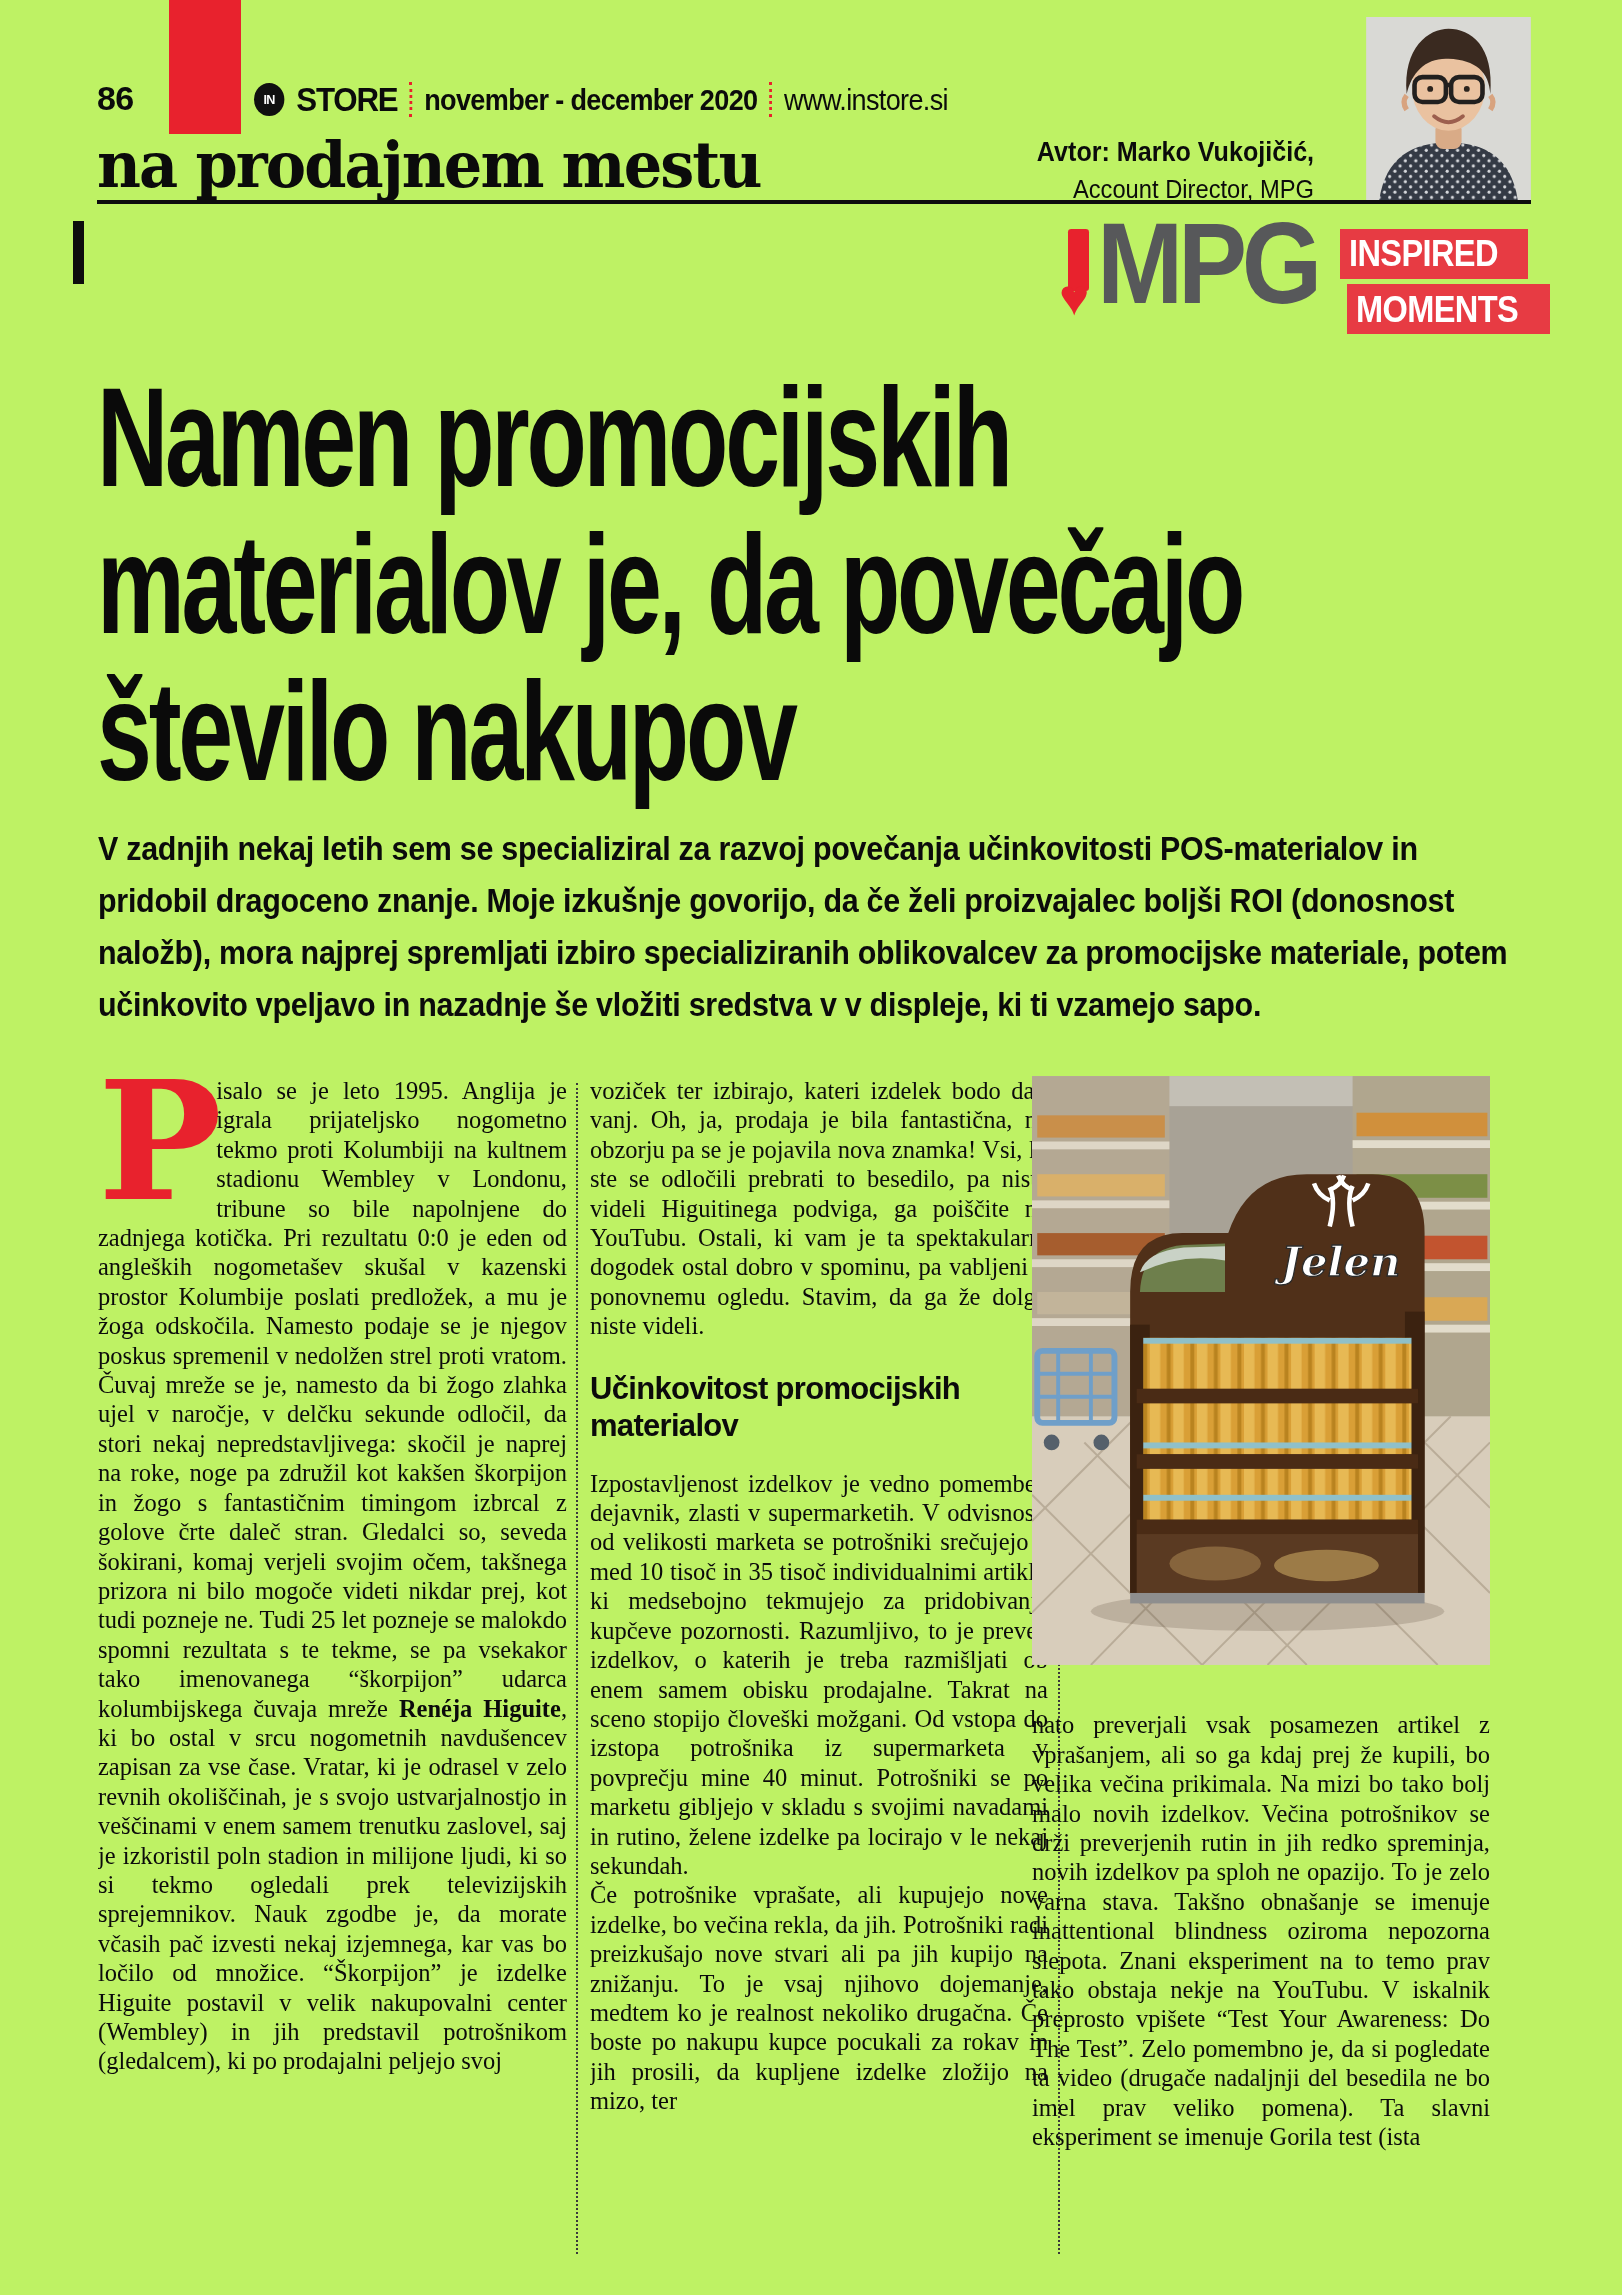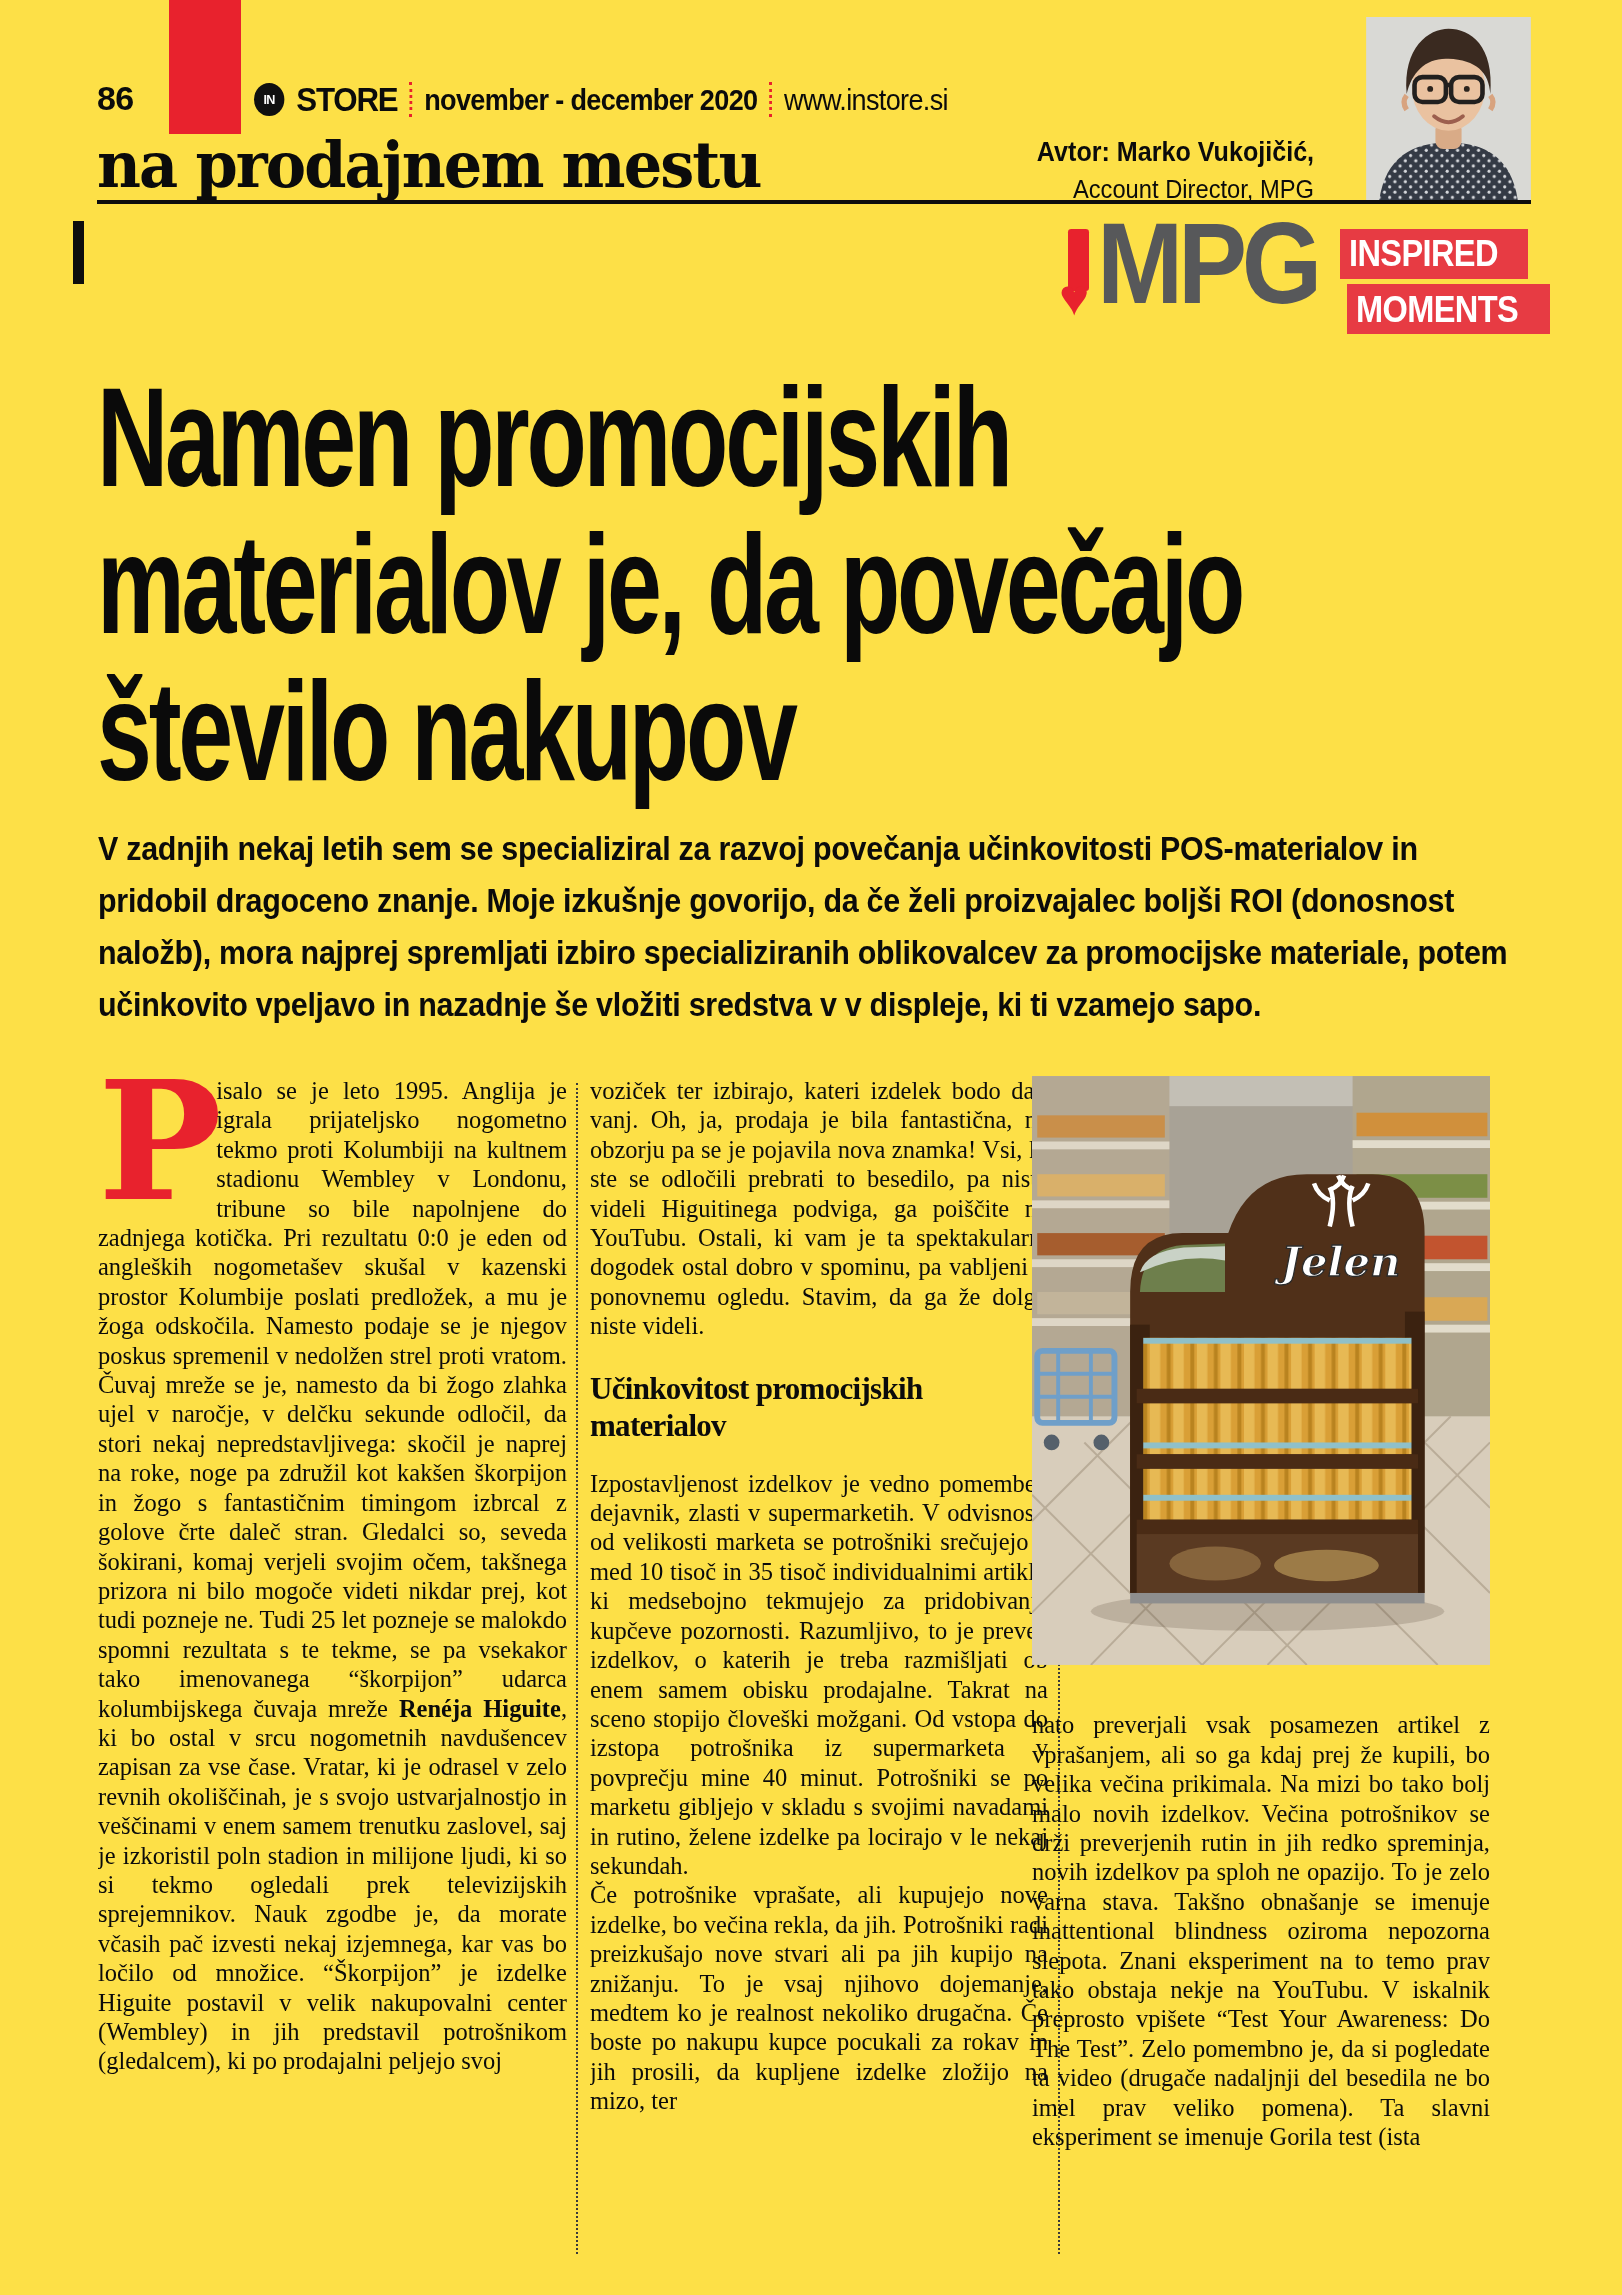--- a/index.html
+++ b/index.html
@@ -1,17 +1,17 @@
 <!DOCTYPE html>
 <html lang="sl" style="font-size:10.5px"><head>
 <meta charset="utf-8">
 <style>
   html,body { margin:0; padding:0; background:#777; }
   .page {
-    position:relative; width:1623px; height:2295px; background:#fde047;
+    position:relative; width:1623px; height:2295px; background:#bef264;
     font-family:"Liberation Sans", sans-serif; color:#0b0b0b; overflow:hidden;
   }
   .abs { position:absolute; }
 
   
   .pageno { left:97px; top:79px; font-size:34px; font-weight:bold; letter-spacing:-0.7px; }
   .redblock { left:169px; top:0; width:72px; height:134px; background:#e8222d; }
   .masthead { left:254px; top:80px; display:flex; align-items:center; gap:13px;
               transform:scaleX(.92); transform-origin:0 50%; white-space:nowrap; }
   .in-circle { width:33px; height:33px; border-radius:50%; background:#101010; color:#fff;
@@ -72,21 +72,21 @@
   .col3 { left:1032px; height:1197px; overflow:hidden; }
   .divider { top:1083px; height:1171px; border-left:2px dotted #3a3a3a; width:0; }
   .div1 { left:576px; } .div2 { left:1058px; }
 
   .dropcap { float:left; color:#e8222d; font-family:"DejaVu Serif", serif; font-weight:bold;
              font-size:165px; line-height:123px; width:109px; height:123px; margin:3.9px 9.2px 0 0;
              overflow:visible; }
   .b { font-weight:bold; }
   .i { }
 
-  .subhead { font-family:Liberation Serif, serif; font-weight:bold; font-size:31px;
+  .subhead { font-family:Liberation Sans, sans-serif; font-weight:bold; font-size:31px;
              line-height:37px; letter-spacing:-0.7px; text-align:left; margin:29px 0 25px 0; }
   .gap40 { margin-top:26px; }
 
   .photo { width:458px; height:589px; margin-bottom:39px; }
 </style>
 </head>
 <body>
 
 <div class="page">
 

